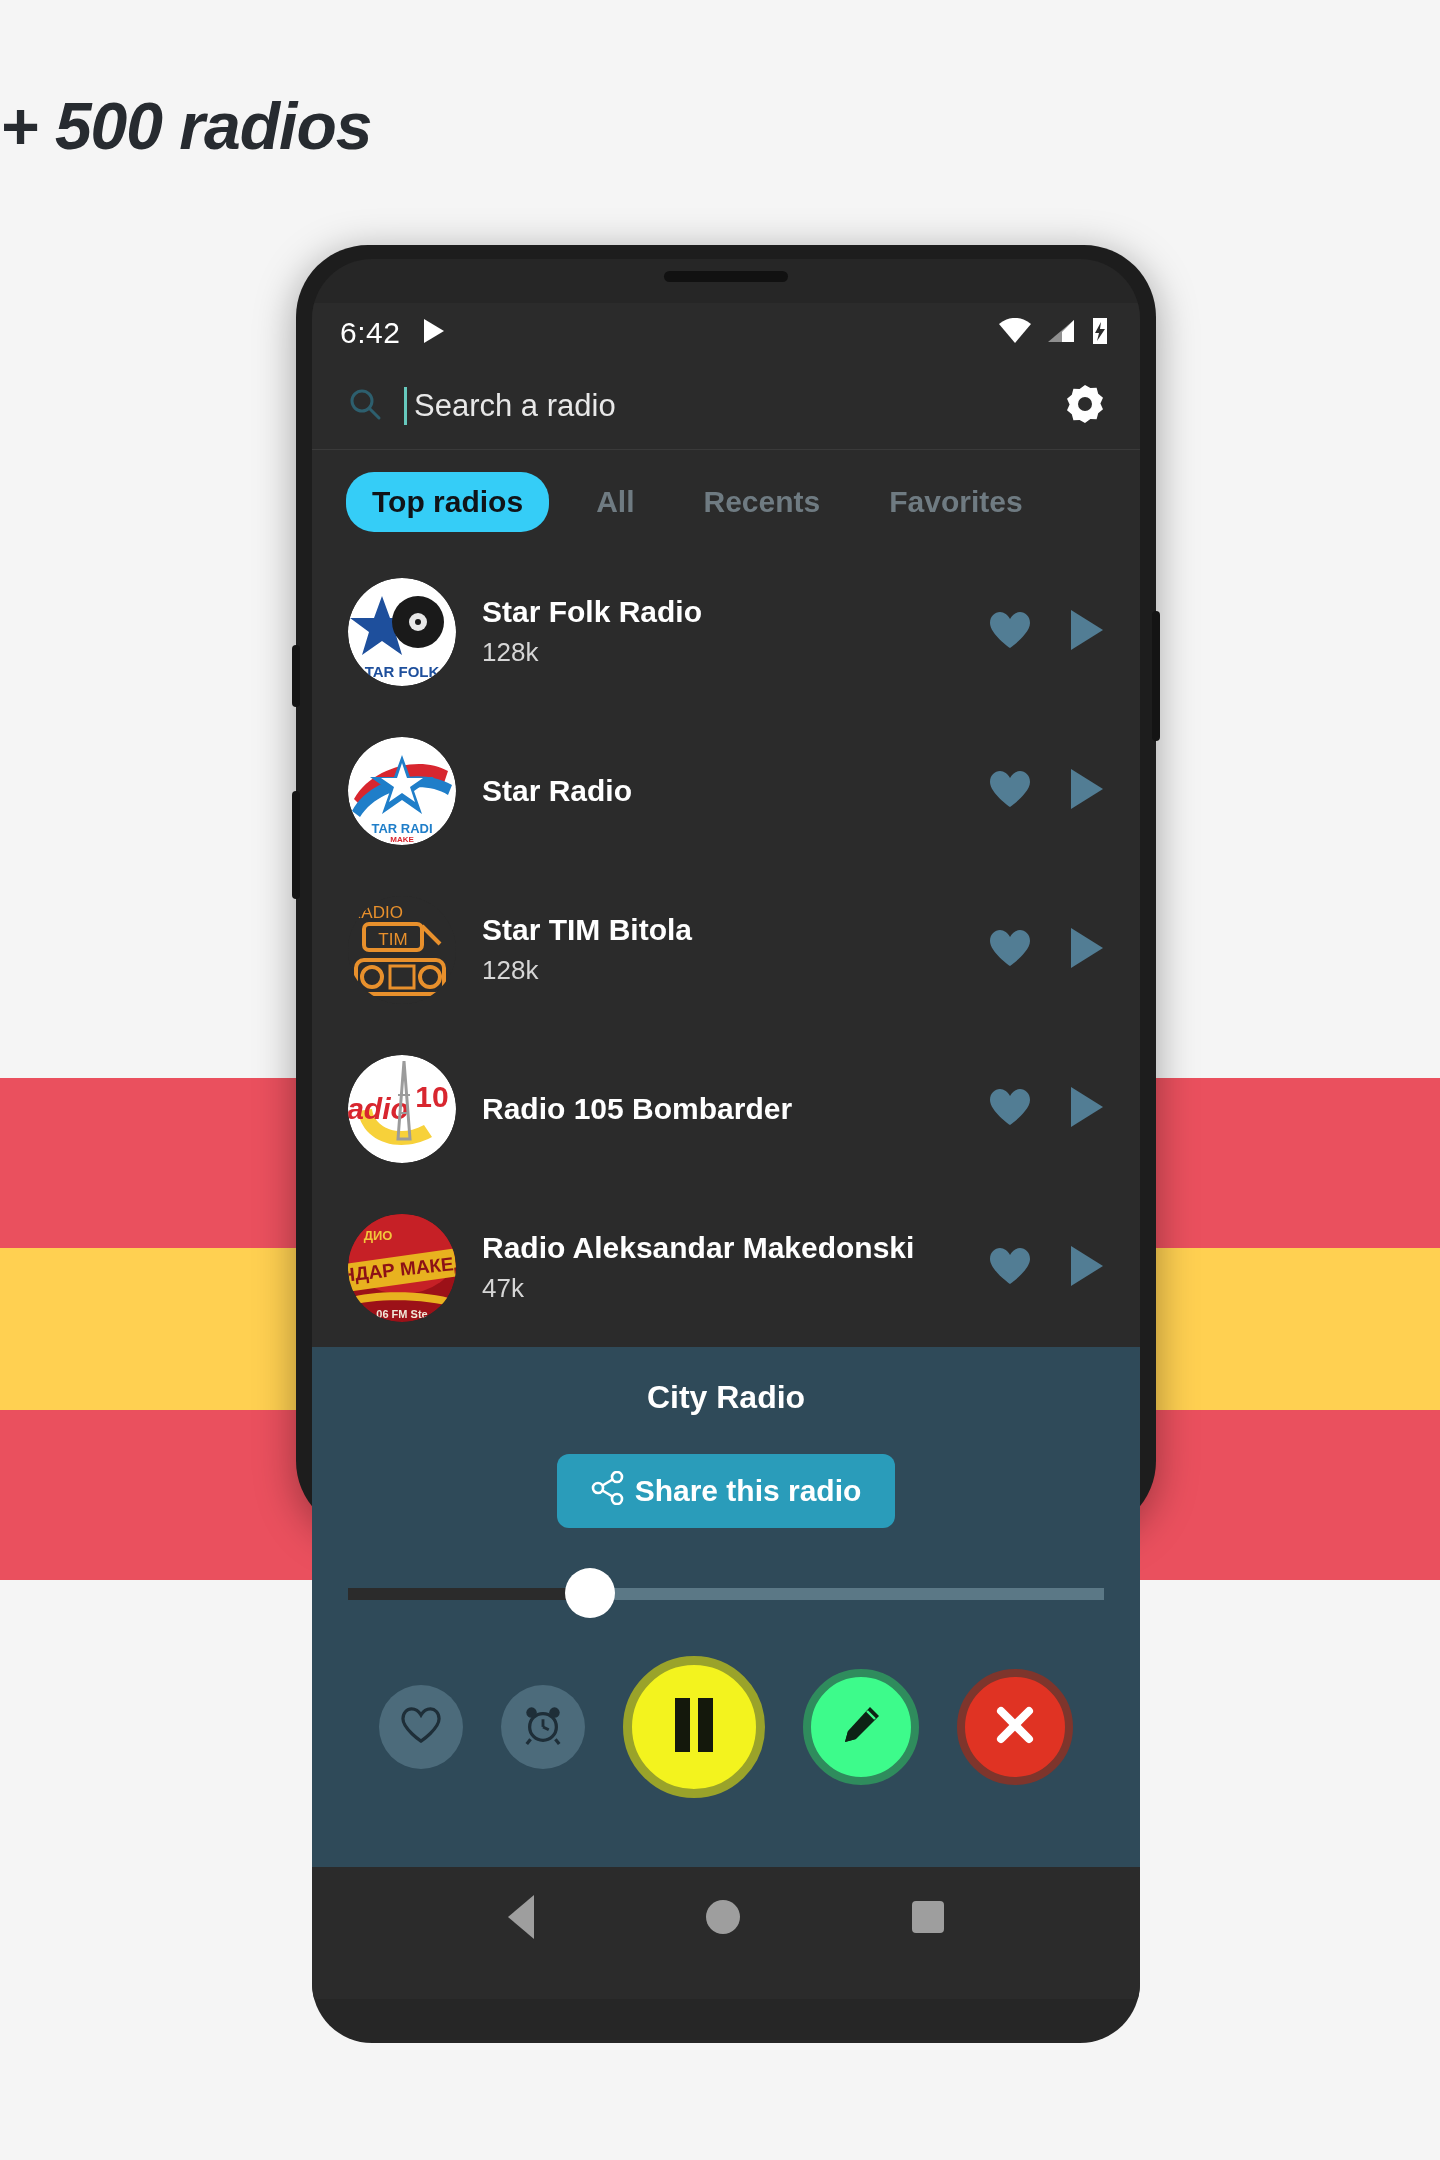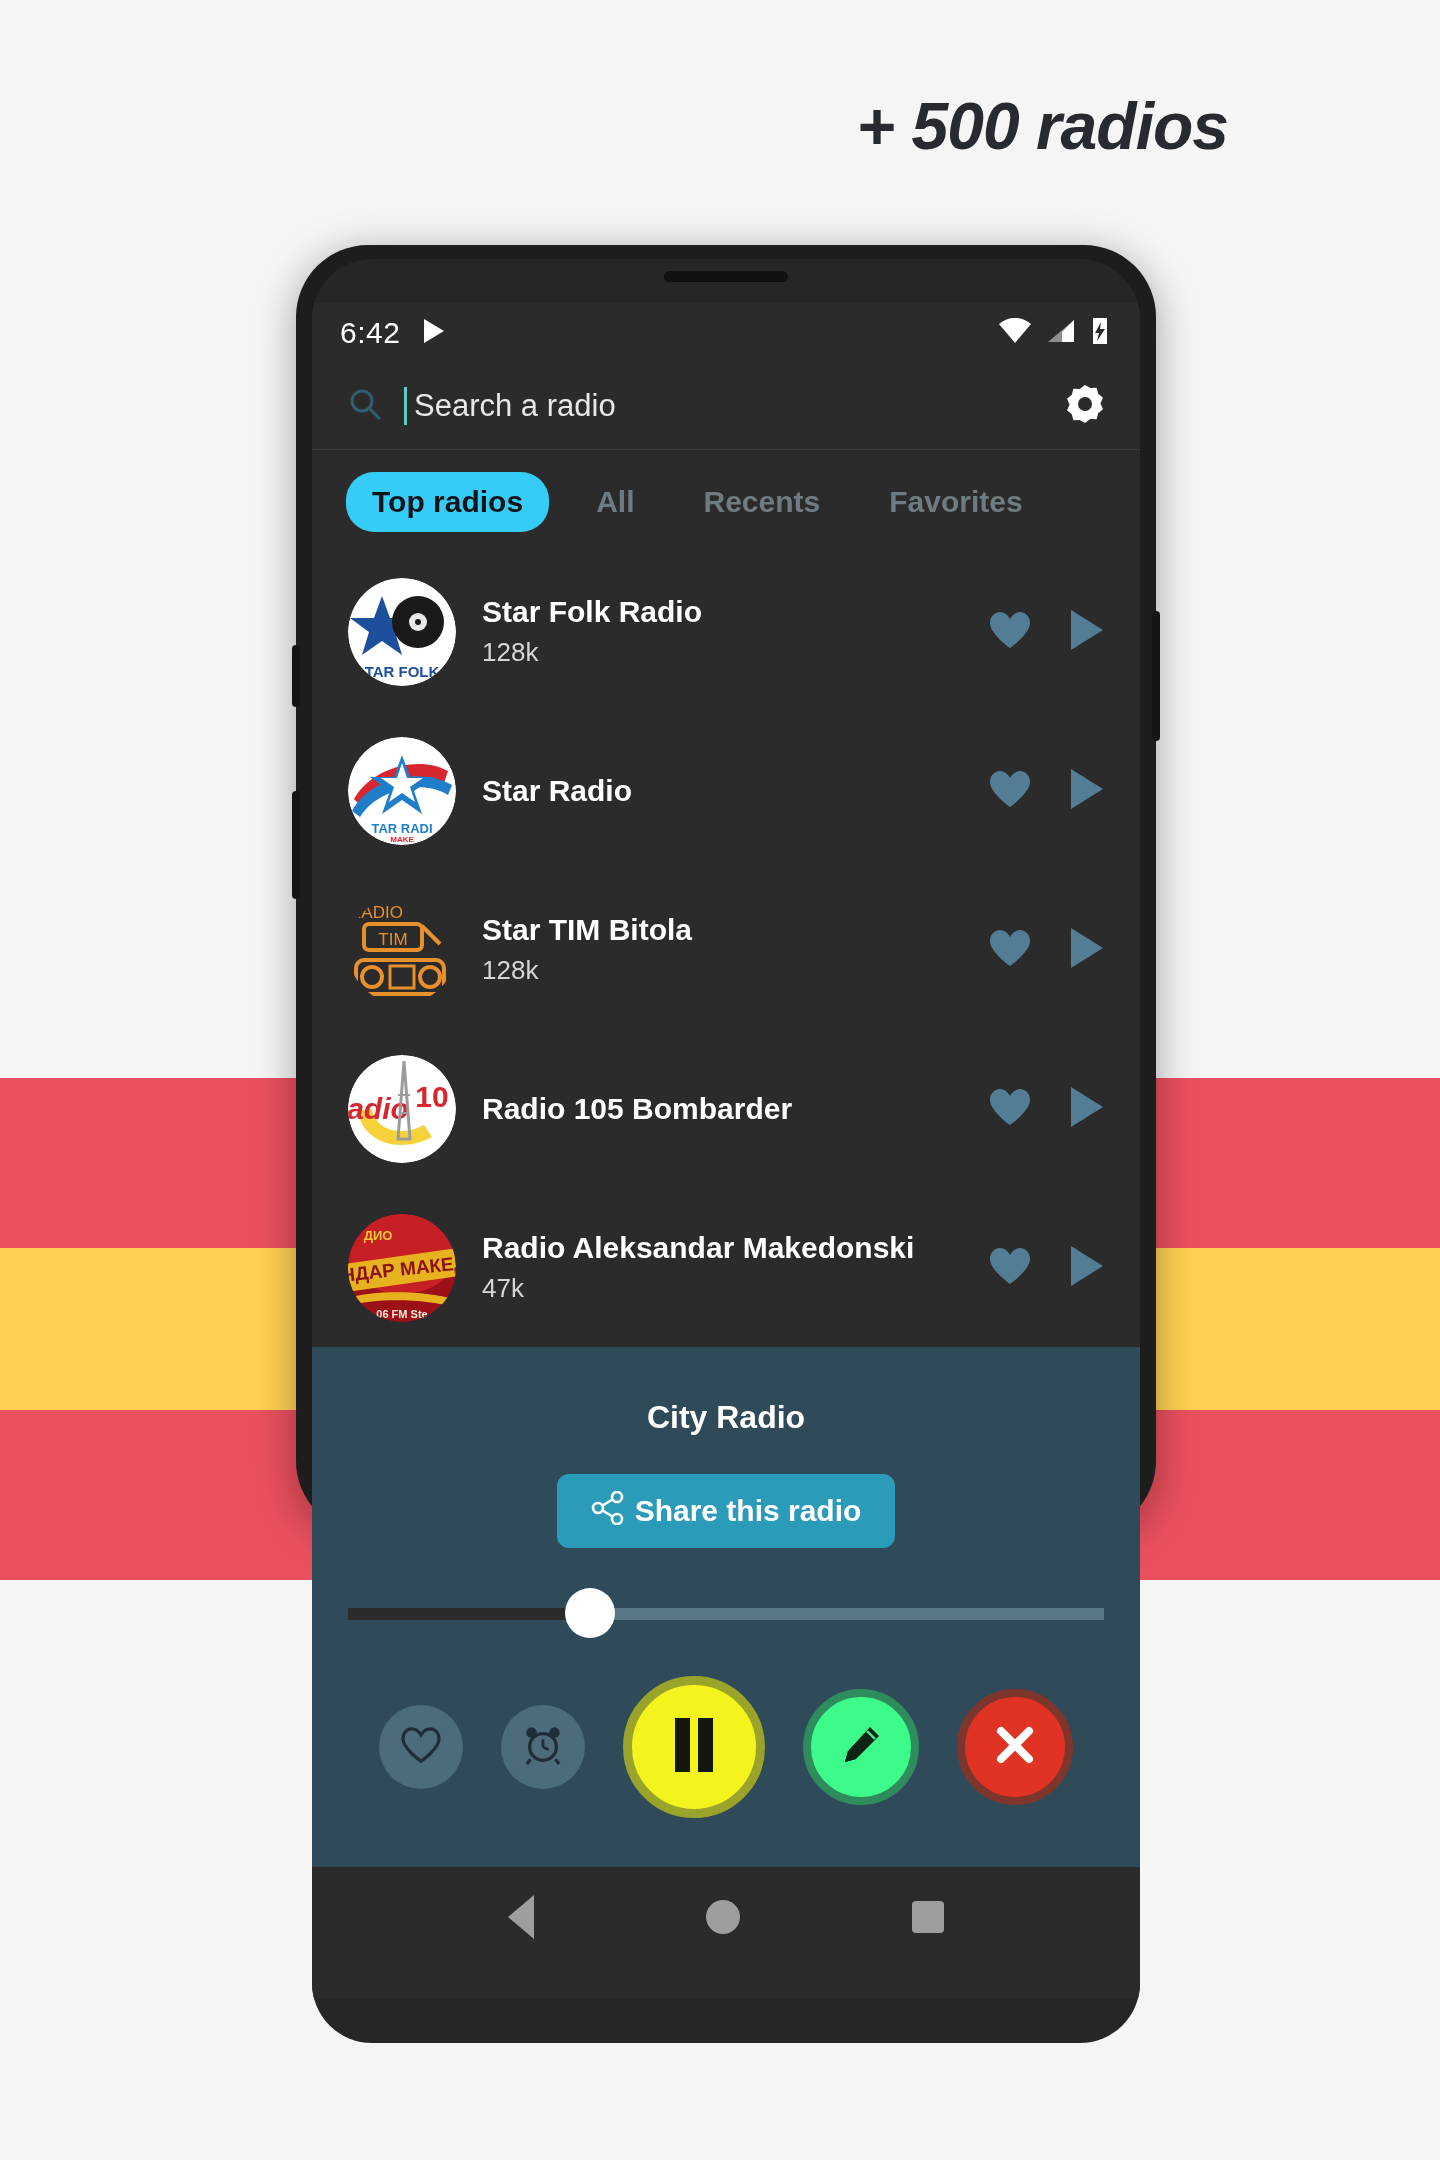--- a/index.html
+++ b/index.html
@@ -12,21 +12,21 @@
   
   .stripes{position:absolute;left:0;top:0;width:1440px;height:2160px;}
   .stripe{position:absolute;left:0;width:1440px;}
   .stripe-red-1{top:1078px;height:170px;background:#ea505e;}
   .stripe-yellow{top:1248px;height:162px;background:#ffd051;}
   .stripe-red-2{top:1410px;height:170px;background:#ea505e;}
 
   
   .headline{
     position:absolute;left:0;top:88px;width:1228px;
-    text-align:right;
+    text-align:left;
     font-size:66px;font-weight:bold;font-style:italic;
     color:#272b30;letter-spacing:-1px;
   }
 
   
   .phone{
     position:absolute;left:296px;top:245px;
     width:860px;height:1288px;
     background:#1d1d1d;
     border-radius:72px;
@@ -116,21 +116,21 @@
   .row-sub{color:#d6d6d6;font-size:26px;font-weight:300;margin-top:8px;}
   .row-actions{display:flex;align-items:center;gap:36px;flex:0 0 auto;padding-left:10px;}
 
   
   .player{
     background:#2f4a59;
     height:520px;position:relative;
   }
   .player-title{
     text-align:center;color:#fff;font-size:32px;font-weight:bold;
-    padding-top:52px;
+    padding-top:32px;
   }
   .share-wrap{display:flex;justify-content:center;margin-top:38px;}
   .share-btn{
     background:#2a9cba;border-radius:12px;
     height:74px;padding:0 34px;
     display:flex;align-items:center;gap:10px;
     color:#fff;font-size:30px;font-weight:bold;
   }
   .slider-wrap{
     margin:54px 36px 0 36px;position:relative;height:24px;

